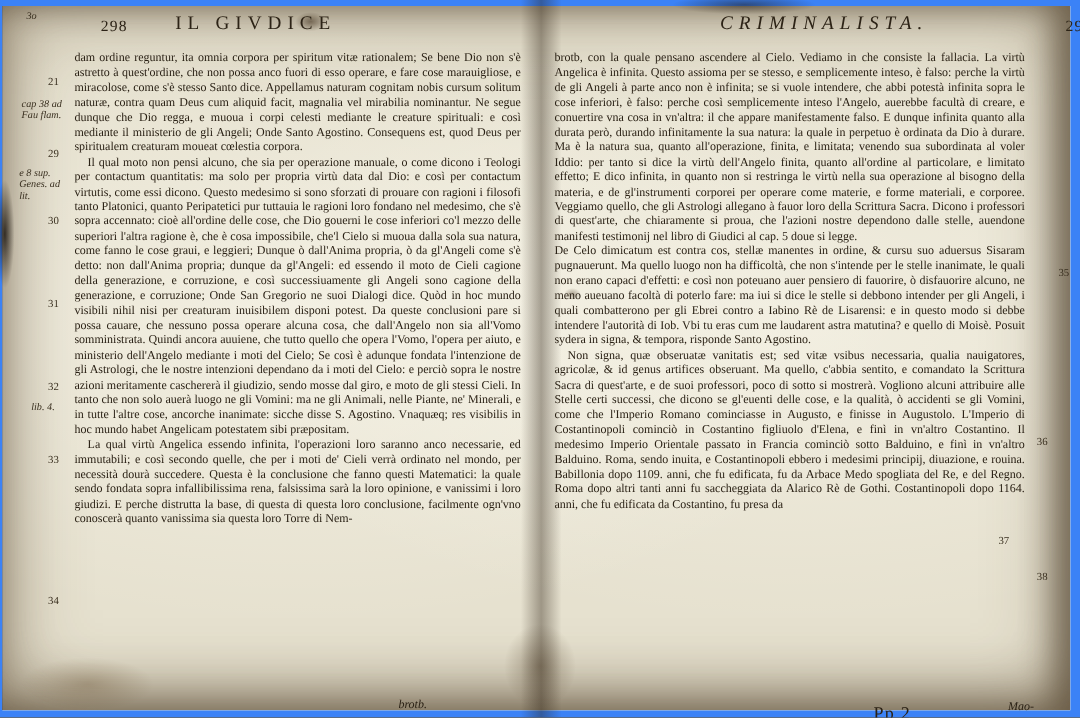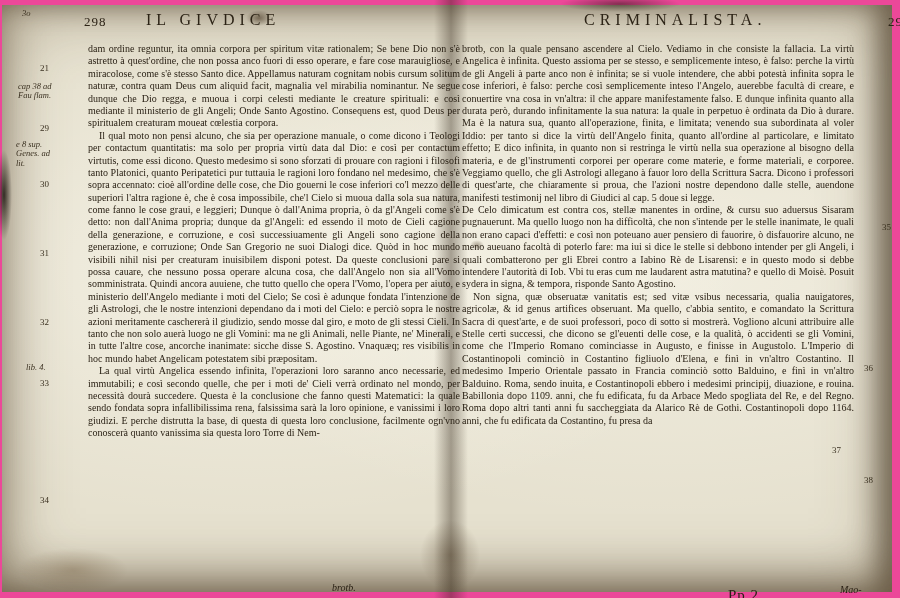--- a/index.html
+++ b/index.html
@@ -1,21 +1,21 @@
 <!DOCTYPE html>
 <html><head>
 <meta charset="utf-8">
 <style>
   html,body{margin:0;padding:0;}
   body{
     width:900px;height:598px;overflow:hidden;
     background:#15110c;
     font-family:"Liberation Serif","DejaVu Serif",serif;
   }
-  .scan{position:relative;width:900px;height:598px;background:#ec4899;}
+  .scan{position:relative;width:900px;height:598px;background:#3b82f6;}
   .paper{
     position:absolute;left:2px;top:5px;width:890px;height:587px;
     background:
       radial-gradient(ellipse at 28% 45%, rgba(255,253,244,.5), rgba(255,253,244,0) 55%),
       radial-gradient(ellipse at 74% 45%, rgba(255,253,244,.45), rgba(255,253,244,0) 55%),
       #e6e1cf;
     box-shadow:
       inset 0 0 70px rgba(92,72,44,.45),
       inset 0 -18px 40px rgba(70,52,30,.35),
       inset -14px 0 26px rgba(50,38,22,.5);
@@ -36,28 +36,28 @@
   .pagenum{
     position:absolute;top:14px;font-size:13px;color:#2c2316;letter-spacing:1px;
   }
   .pagenum.left{left:84px;}
   .pagenum.right{left:888px;}
   .running-title{
     position:absolute;top:11px;font-size:16px;color:#2c2316;
     letter-spacing:5px;white-space:nowrap;
   }
   .running-title.left{left:146px;font-family:Liberation Serif, serif;}
-  .running-title.right{left:584px;}
+  .running-title.right{left:600px;font-style:italic;}
 
   .bodytext{
     position:absolute;top:43px;
     font-size:10px;line-height:1.24;color:#2a2115;
     text-align:justify;
   }
-  .bodytext.left{left:62px;width:372px;margin-left:26px;}
+  .bodytext.left{left:62px;width:372px;}
   .bodytext.right{left:462px;width:392px;}
   .bodytext p{margin:0;}
   .bodytext p.indent{text-indent:11px;}
 
   .margin-note{
     position:absolute;font-size:9px;color:#3a3020;line-height:1.1;
   }
   .margin-note.gloss{font-style:italic;font-size:8.5px;}
   .catchword{
     position:absolute;font-size:10px;font-style:italic;color:#2a2115;
@@ -84,21 +84,21 @@
   <span class="running-title left">IL GIVDICE</span>
 
   <span class="margin-note gloss" style="left:22px;top:9px;width:26px;">3o</span>
   <span class="margin-note" style="left:40px;top:64px;">21</span>
   <span class="margin-note gloss" style="left:18px;top:82px;width:40px;">cap 38 ad Fau flam.</span>
   <span class="margin-note" style="left:40px;top:124px;">29</span>
   <span class="margin-note gloss" style="left:16px;top:140px;width:42px;">e 8 sup. Genes. ad lit.</span>
   <span class="margin-note" style="left:40px;top:180px;">30</span>
   <span class="margin-note" style="left:40px;top:249px;">31</span>
   <span class="margin-note" style="left:40px;top:318px;">32</span>
-  <span class="margin-note gloss" style="left:26px;top:335px;width:34px;margin-top:28px;">lib. 4.</span>
+  <span class="margin-note gloss" style="left:26px;top:335px;width:34px;">lib. 4.</span>
   <span class="margin-note" style="left:40px;top:379px;">33</span>
   <span class="margin-note" style="left:40px;top:496px;">34</span>
 
   <div class="bodytext left">
     <p>dam ordine reguntur, ita omnia corpora per spiritum vitæ rationalem; Se bene Dio non s'è astretto à quest'ordine, che non possa anco fuori di esso operare, e fare cose marauigliose, e miracolose, come s'è stesso Santo dice. Appellamus naturam cognitam nobis cursum solitum naturæ, contra quam Deus cum aliquid facit, magnalia vel mirabilia nominantur. Ne segue dunque che Dio regga, e muoua i corpi celesti mediante le creature spirituali: e così mediante il ministerio de gli Angeli; Onde Santo Agostino. Consequens est, quod Deus per spiritualem creaturam moueat cœlestia corpora.</p>
     <p class="indent">Il qual moto non pensi alcuno, che sia per operazione manuale, o come dicono i Teologi per contactum quantitatis: ma solo per propria virtù data dal Dio: e così per contactum virtutis, come essi dicono. Questo medesimo si sono sforzati di prouare con ragioni i filosofi tanto Platonici, quanto Peripatetici pur tuttauia le ragioni loro fondano nel medesimo, che s'è sopra accennato: cioè all'ordine delle cose, che Dio gouerni le cose inferiori co'l mezzo delle superiori l'altra ragione è, che è cosa impossibile, che'l Cielo si muoua dalla sola sua natura, come fanno le cose graui, e leggieri; Dunque ò dall'Anima propria, ò da gl'Angeli come s'è detto: non dall'Anima propria; dunque da gl'Angeli: ed essendo il moto de Cieli cagione della generazione, e corruzione, e così successiuamente gli Angeli sono cagione della generazione, e corruzione; Onde San Gregorio ne suoi Dialogi dice. Quòd in hoc mundo visibili nihil nisi per creaturam inuisibilem disponi potest. Da queste conclusioni pare si possa cauare, che nessuno possa operare alcuna cosa, che dall'Angelo non sia all'Vomo somministrata. Quindi ancora auuiene, che tutto quello che opera l'Vomo, l'opera per aiuto, e ministerio dell'Angelo mediante i moti del Cielo; Se così è adunque fondata l'intenzione de gli Astrologi, che le nostre intenzioni dependano da i moti del Cielo: e perciò sopra le nostre azioni meritamente caschererà il giudizio, sendo mosse dal giro, e moto de gli stessi Cieli. In tanto che non solo auerà luogo ne gli Vomini: ma ne gli Animali, nelle Piante, ne' Minerali, e in tutte l'altre cose, ancorche inanimate: sicche disse S. Agostino. Vnaquæq; res visibilis in hoc mundo habet Angelicam potestatem sibi præpositam.</p>
     <p class="indent">La qual virtù Angelica essendo infinita, l'operazioni loro saranno anco necessarie, ed immutabili; e così secondo quelle, che per i moti de' Cieli verrà ordinato nel mondo, per necessità dourà succedere. Questa è la conclusione che fanno questi Matematici: la quale sendo fondata sopra infallibilissima rena, falsissima sarà la loro opinione, e vanissimi i loro giudizi. E perche distrutta la base, di questa di questa loro conclusione, facilmente ogn'vno conoscerà quanto vanissima sia questa loro Torre di Nem-</p>
   </div>
   <span class="catchword" style="left:332px;top:582px;">brotb.</span>
 

